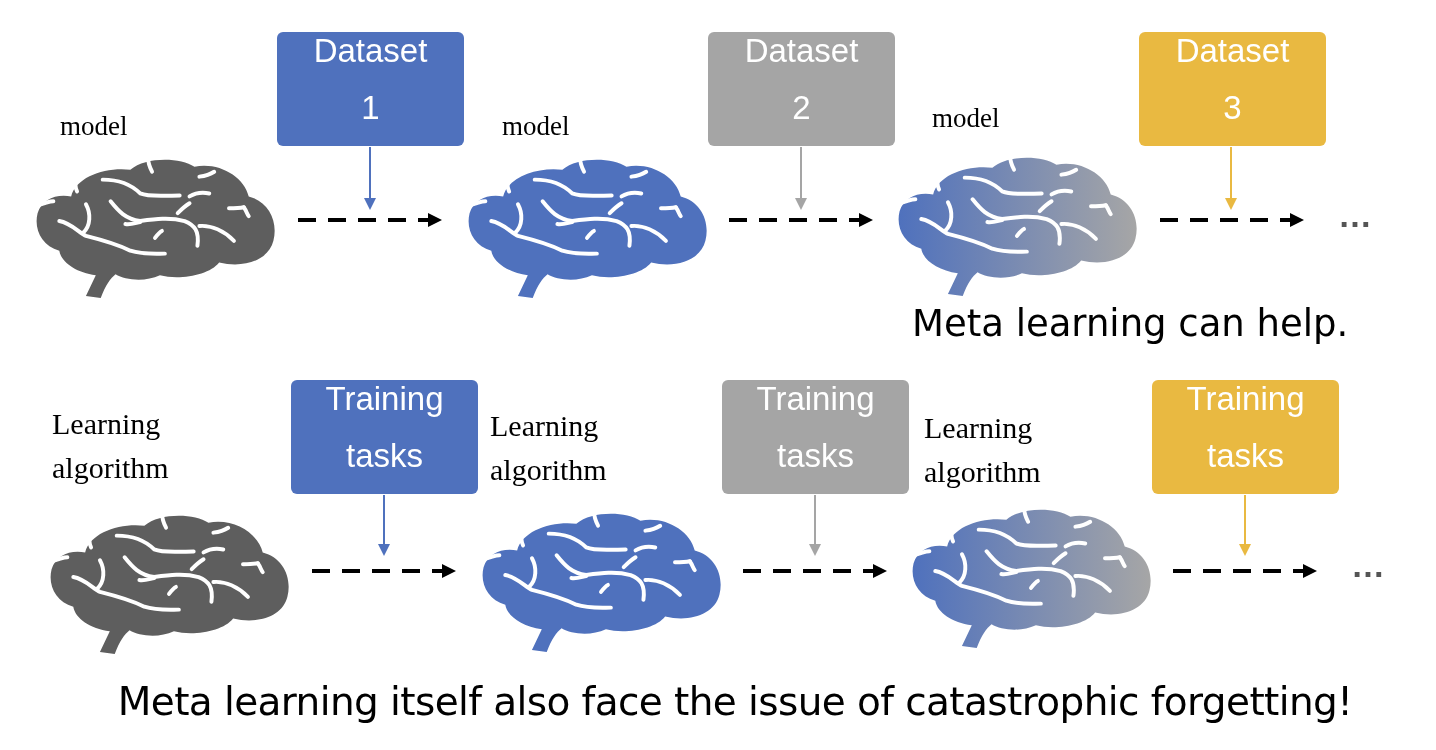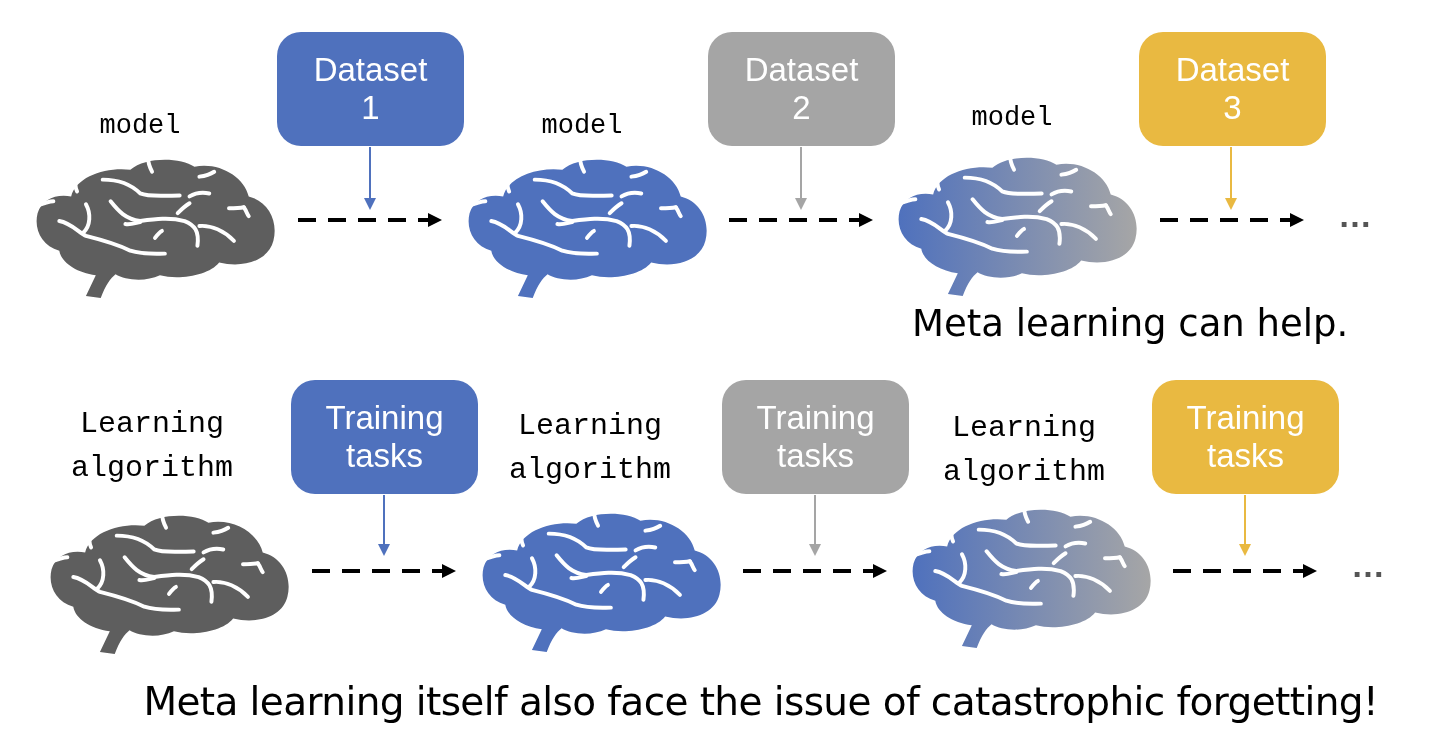--- a/index.html
+++ b/index.html
@@ -1,23 +1,23 @@
 <!DOCTYPE html>
 <html><head>
 <meta charset="utf-8">
 <style>
   html, body { margin:0; padding:0; background:#ffffff; }
   body { width:1436px; height:750px; position:relative; overflow:hidden;
          font-family:"Liberation Sans", sans-serif; }
-  .label { position:absolute; text-align:center; color:#000;
-           font-family:Liberation Mono, monospace; font-size:27px; line-height:36px; }
+  .label { position:absolute; text-align:left; color:#000;
+           font-family:Liberation Serif, serif; font-size:27px; line-height:36px; }
   .label.two { font-size:30px; line-height:44px; }
-  .box { position:absolute; border-radius:24px; color:#fff; text-align:center;
-         display:flex; flex-direction:column; justify-content:center;
-         font-family:"Liberation Sans", sans-serif; font-size:33px; line-height:38px; }
+  .box { position:absolute; border-radius:6px; color:#fff; text-align:center;
+         display:flex; flex-direction:column; 
+         font-family:"Liberation Sans", sans-serif; font-size:33px; line-height:38px;gap:19px; }
   .box.blue { background:#4f71bd; }
   .box.gray { background:#a5a5a5; }
   .box.gold { background:#e9b941; }
   .vline { position:absolute; width:2px; }
   .vhead { position:absolute; width:0; height:0;
            border-left:6px solid transparent; border-right:6px solid transparent;
            border-top:12px solid; }
   .dash { position:absolute; height:4px;
           background:repeating-linear-gradient(90deg,#000 0 18px,transparent 18px 30px); }
   .dhead { position:absolute; width:0; height:0;
@@ -159,14 +159,14 @@
     <span>Training</span>
     <span>tasks</span>
   </div>
   <div class="vline" style="left:1244px;top:495px;height:50px;background:#e9b941;"></div>
   <div class="vhead" style="left:1239px;top:544px;border-top-color:#e9b941;"></div>
   <div class="dash" style="left:1173px;top:569px;width:130px;"></div>
   <div class="dhead" style="left:1303px;top:564px;"></div>
 
   <div class="ellipsis" style="left:1351px;top:546px;">…</div>
 
-  <div class="caption" style="left:68px;top:672px;width:1310px;text-align:right;font-size:39px;line-height:60px;letter-spacing:-0.6px;">Meta learning itself also face the issue of catastrophic forgetting!</div>
+  <div class="caption" style="left:80px;top:672px;width:1310px;text-align:center;font-size:39px;line-height:60px;letter-spacing:-0.6px;">Meta learning itself also face the issue of catastrophic forgetting!</div>
 </div>
 
 </body></html>

